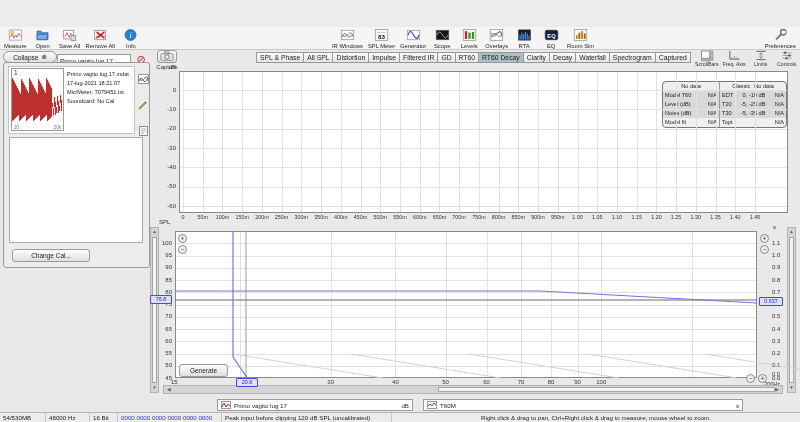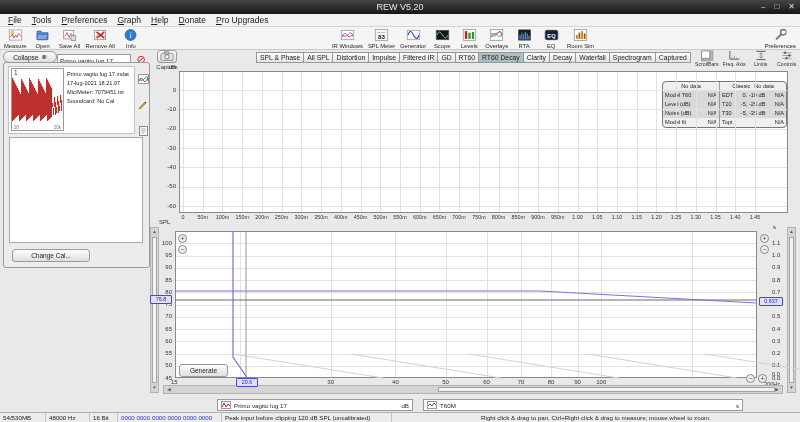--- a/index.html
+++ b/index.html
@@ -113,38 +113,21 @@
   .sb-cell.blue { color:#3434cc; }
   .sb-cell.last { flex:1; text-align:center; border-right:none; }
 
   svg { overflow:visible; }
 </style>
 </head>
 <body>
 
 <div class="window" id="win">
 
-  <div class="titlebar">
-    <span>REW V5.20</span>
-    <span class="wctrls" id="wctrls">
-        <span class="wc">–</span>
-        <span class="wc">□</span>
-        <span class="wc">✕</span>
-      </span>
-  </div>
-
-  <div class="menubar" id="menubar">
-      <span class="menu-item">File</span>
-      <span class="menu-item">Tools</span>
-      <span class="menu-item">Preferences</span>
-      <span class="menu-item">Graph</span>
-      <span class="menu-item">Help</span>
-      <span class="menu-item">Donate</span>
-      <span class="menu-item">Pro Upgrades</span>
-    </div>
+
 
   <div class="toolbar">
     <div class="tgroup" id="tb-left" style="left:2px;">
         <div class="tbtn">
           <span class="ticon">
             <svg viewBox="0 0 18 18">
               <rect x="1" y="2.5" width="16" height="13" fill="#fff" stroke="#999"></rect>
               <circle cx="5" cy="6" r="2.1" fill="#f2cf35" stroke="#caa"></circle>
               <path d="M2 12 L5 8 7 13 9 9 11 12 13 7 16 11" stroke="#c03030" fill="none"></path>
             </svg>

